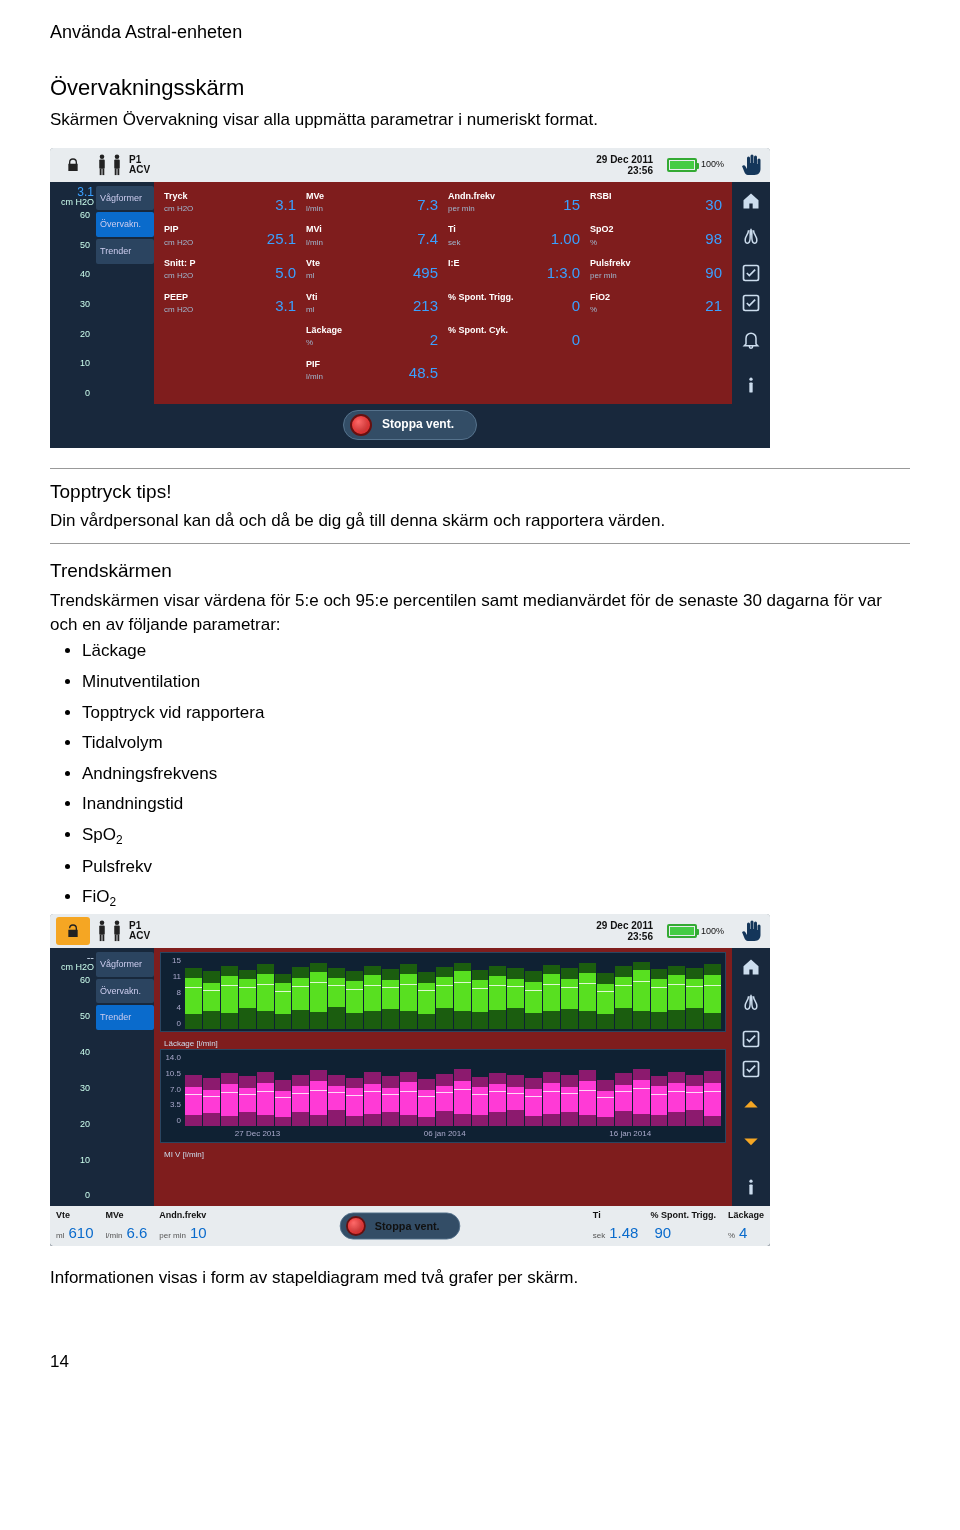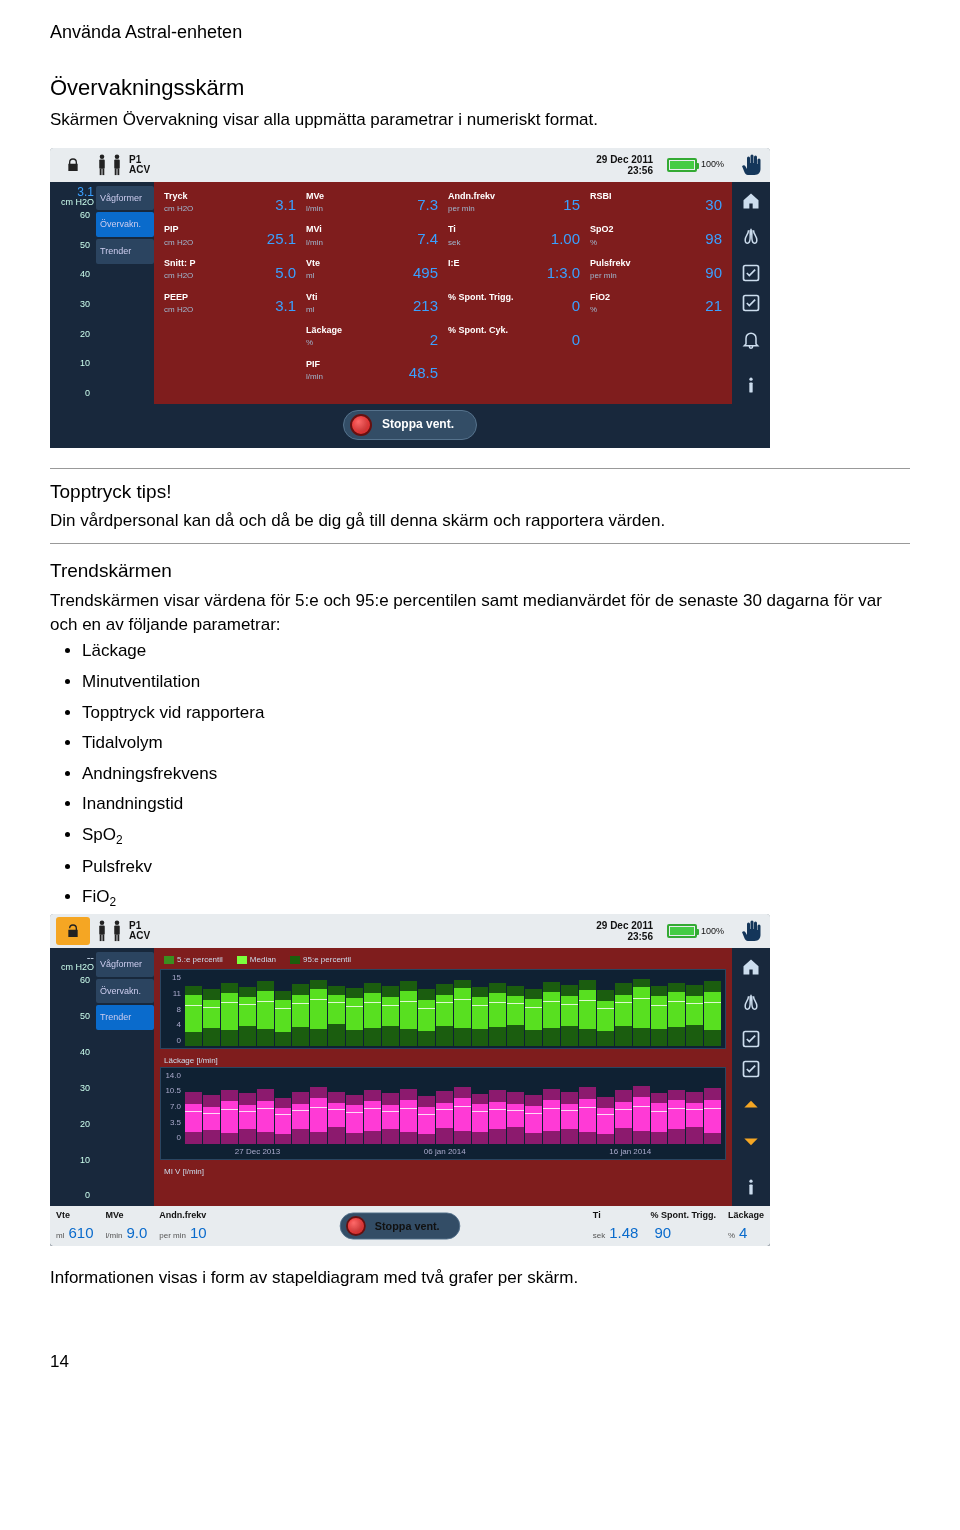--- a/index.html
+++ b/index.html
@@ -324,25 +324,20 @@
         </div>
     </div>
     <div class="tabs">
       <div class="tab">Vågformer</div>
       <div class="tab">Övervakn.</div>
       <div class="tab active">Trender</div>
     </div>
 
     <div class="mainpanel">
 
-      <div class="legend-row">
-        <span><span class="sw p5"></span><span>5.:e percentil</span></span>
-        <span><span class="sw med"></span><span>Median</span></span>
-        <span><span class="sw p95"></span><span>95:e percentil</span></span>
-      </div>
 
       <div class="chartpane">
         <div class="yl">
           <div class="ylabs" id="ylabs0">
               <div>15</div>
               <div>11</div>
               <div>8</div>
               <div>4</div>
               <div>0</div>
             </div>
@@ -663,21 +658,21 @@
         <span class="n">Vte</span>
         <span style="display:flex;align-items:baseline;gap:4px">
           <span style="font-size:8px;color:#555">ml</span>
           <span class="v">610</span>
         </span>
       </div>
       <div class="ro-cell">
         <span class="n">MVe</span>
         <span style="display:flex;align-items:baseline;gap:4px">
           <span style="font-size:8px;color:#555">l/min</span>
-          <span class="v">9.0</span>
+          <span class="v">6.6</span>
         </span>
       </div>
       <div class="ro-cell">
         <span class="n">Andn.frekv</span>
         <span style="display:flex;align-items:baseline;gap:4px">
           <span style="font-size:8px;color:#555">per min</span>
           <span class="v">10</span>
         </span>
       </div>
       <div class="ro-mid">

